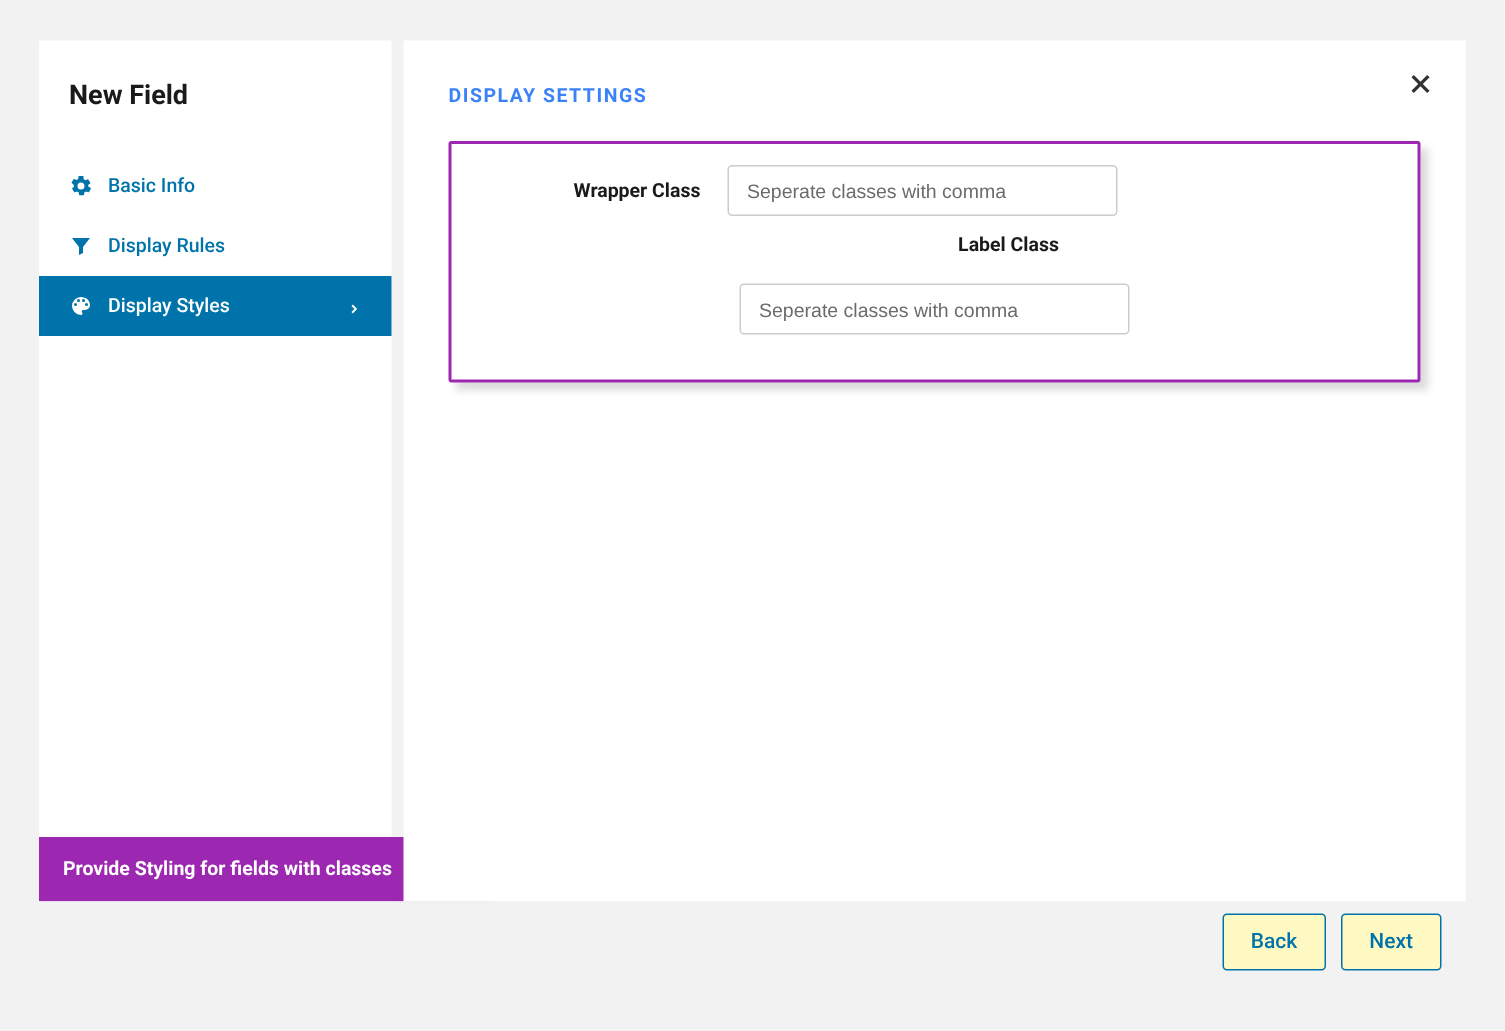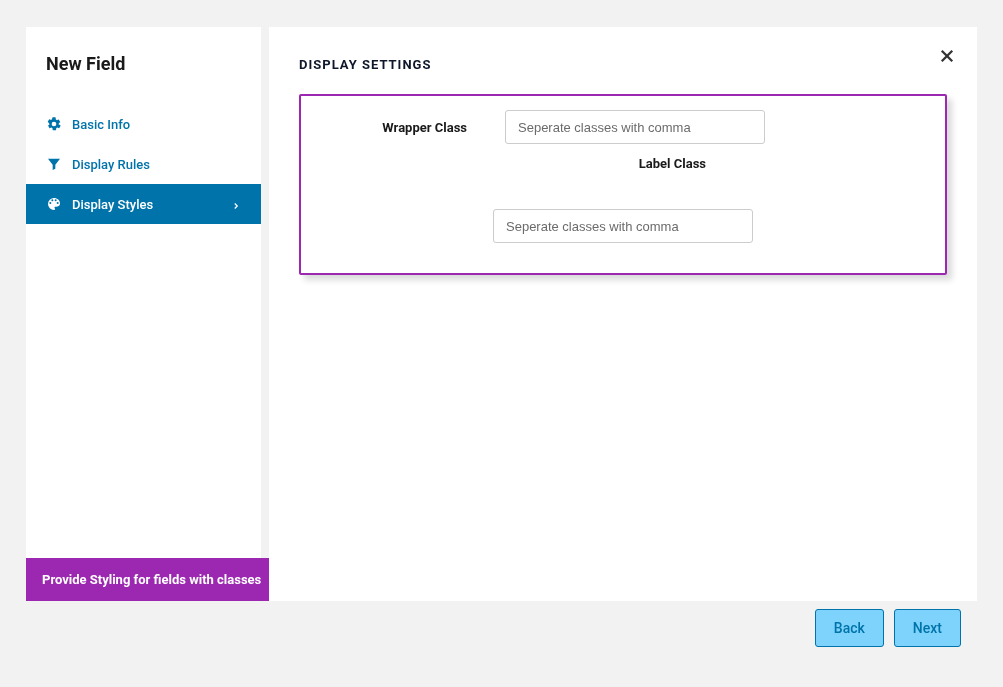--- a/index.html
+++ b/index.html
@@ -95,34 +95,34 @@
       align-items: center;
       justify-content: center;
       background: none;
       border: none;
       padding: 0;
     }
     .section-heading {
       font-size: 13px;
       font-weight: 700;
       letter-spacing: 1px;
-      color: #0f172a;
+      color: #3b82f6;
       margin-bottom: 22px;
     }
     .highlight-box {
       border: 2px solid #9c27b0;
       border-radius: 2px;
       padding: 14px 0 14px 0;
       box-shadow: 5px 5px 6px rgba(0,0,0,0.15);
       margin-bottom: 8px;
     }
     .form-row {
       display: flex;
       align-items: center;
-      gap: 38px;
+      gap: 18px;
       margin-bottom: 12px;
       padding-left: 0;
     }
     .form-row:last-child {
       margin-bottom: 16px;
       flex-direction: column;
     }
     .form-label {
       width: 166px;
       text-align: right;
@@ -184,21 +184,21 @@
     .btn {
       height: 38px;
       padding: 0 18px;
       border-radius: 3px;
       font-size: 14px;
       font-weight: 500;
       cursor: pointer;
       font-family: inherit;
     }
     .btn-outline {
-      background: #7dd3fc;
+      background: #fef9c3;
       border: 1px solid #0073aa;
       color: #0073aa;
     }
     .btn-primary {
       background: #0073aa;
       border: 1px solid #0073aa;
       color: #fff;
     }
   </style>
 </head>

